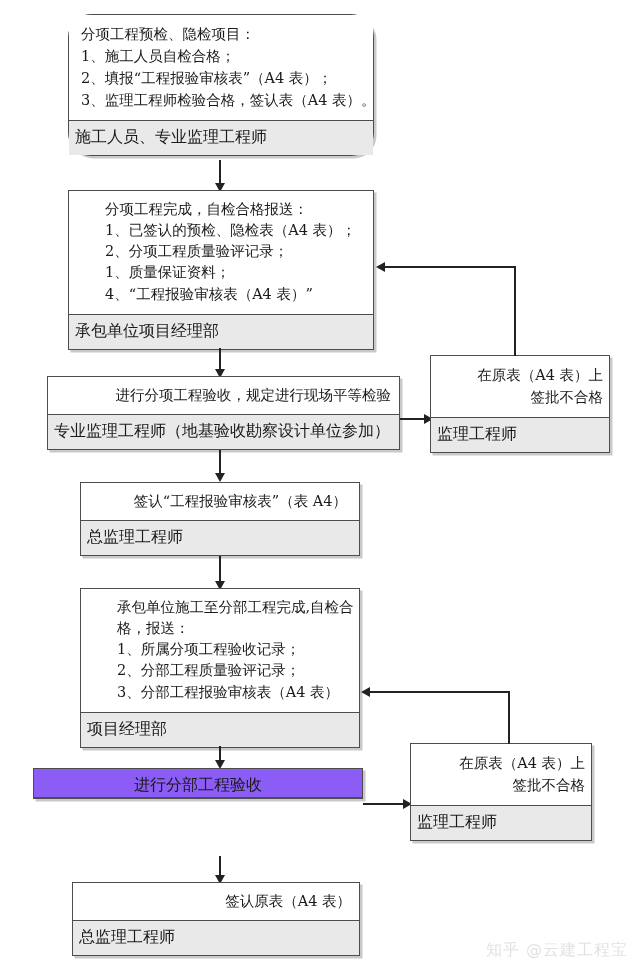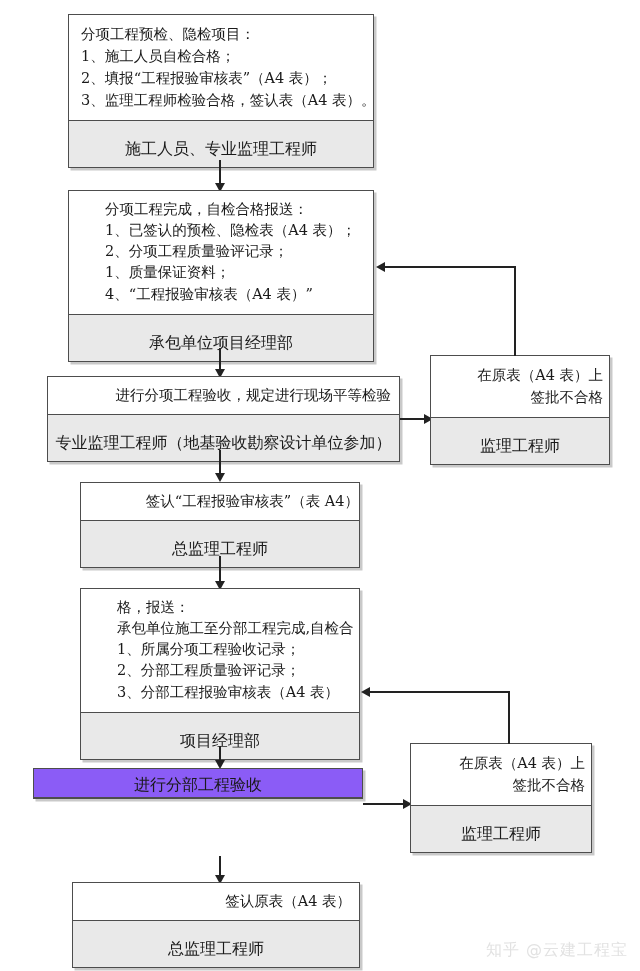--- a/index.html
+++ b/index.html
@@ -27,22 +27,21 @@
   }
   .node .body{
     box-sizing:border-box;
     padding:8px 10px 9px 12px;
     background:#ffffff;
   }
   .node .footer{
     box-sizing:border-box;
     border-top:1.4px solid #4d4d4d;
     background:#e9e9e9;
-    text-align:center;
-    padding:18px 6px 7px 6px;
+    padding:6px 6px 7px 6px;
   }
   .node .head{
     box-sizing:border-box;
     border-bottom:1.4px solid #4d4d4d;
     background:#8b5cf6;
     text-align:center;
     padding:6px 6px 1px 6px;
   }
 
   .line{
@@ -93,21 +92,21 @@
     letter-spacing:1px;
     user-select:none;
     text-align:center;
   }
 </style>
 </head>
 <body>
 
 <div id="canvas">
 
-  <div class="node" style="left:68px; top:14px; width:306px;">
+  <div class="node" style="left:68px; top:14px; width:306px;border-radius:23px;">
     <div class="body">
       <p class="line">分项工程预检、隐检项目：</p>
       <p class="line">1、施工人员自检合格；</p>
       <p class="line">2、填报“工程报验审核表”（A4 表）；</p>
       <p class="line">3、监理工程师检验合格，签认表（A4 表）。</p>
     </div>
     <div class="footer">施工人员、专业监理工程师</div>
   </div>
 
   <div class="vline" style="left:219px; top:160px; height:28px;"></div>
@@ -146,33 +145,33 @@
   </div>
 
   <div class="vline" style="left:514px; top:266px; height:90px;"></div>
   <div class="hline" style="left:385px; top:266px; width:130px;"></div>
   <div class="arrow-l" style="left:376px; top:261.5px;"></div>
 
   <div class="vline" style="left:219px; top:450px; height:28px;"></div>
   <div class="arrow-d" style="left:214.5px; top:473px;"></div>
 
   <div class="node" style="left:80px; top:482px; width:280px;">
-    <div class="body ctr" style="padding:7px 0 8px 8px;">
+    <div class="body ctr" style="padding:7px 12px 8px 8px;">
       <p class="line">签认“工程报验审核表”（表 A4）</p>
     </div>
     <div class="footer">总监理工程师</div>
   </div>
 
   <div class="vline" style="left:219px; top:556px; height:30px;"></div>
   <div class="arrow-d" style="left:214.5px; top:581px;"></div>
 
   <div class="node" style="left:80px; top:588px; width:280px;">
     <div class="body tight">
+      <p class="line">承包单位施工至分部工程完成,自检合</p>
       <p class="line">格，报送：</p>
-      <p class="line">承包单位施工至分部工程完成,自检合</p>
       <p class="line">1、所属分项工程验收记录；</p>
       <p class="line">2、分部工程质量验评记录；</p>
       <p class="line">3、分部工程报验审核表（A4 表）</p>
     </div>
     <div class="footer">项目经理部</div>
   </div>
 
   <div class="vline" style="left:219px; top:746px; height:20px;"></div>
   <div class="arrow-d" style="left:214.5px; top:760px;"></div>
 

